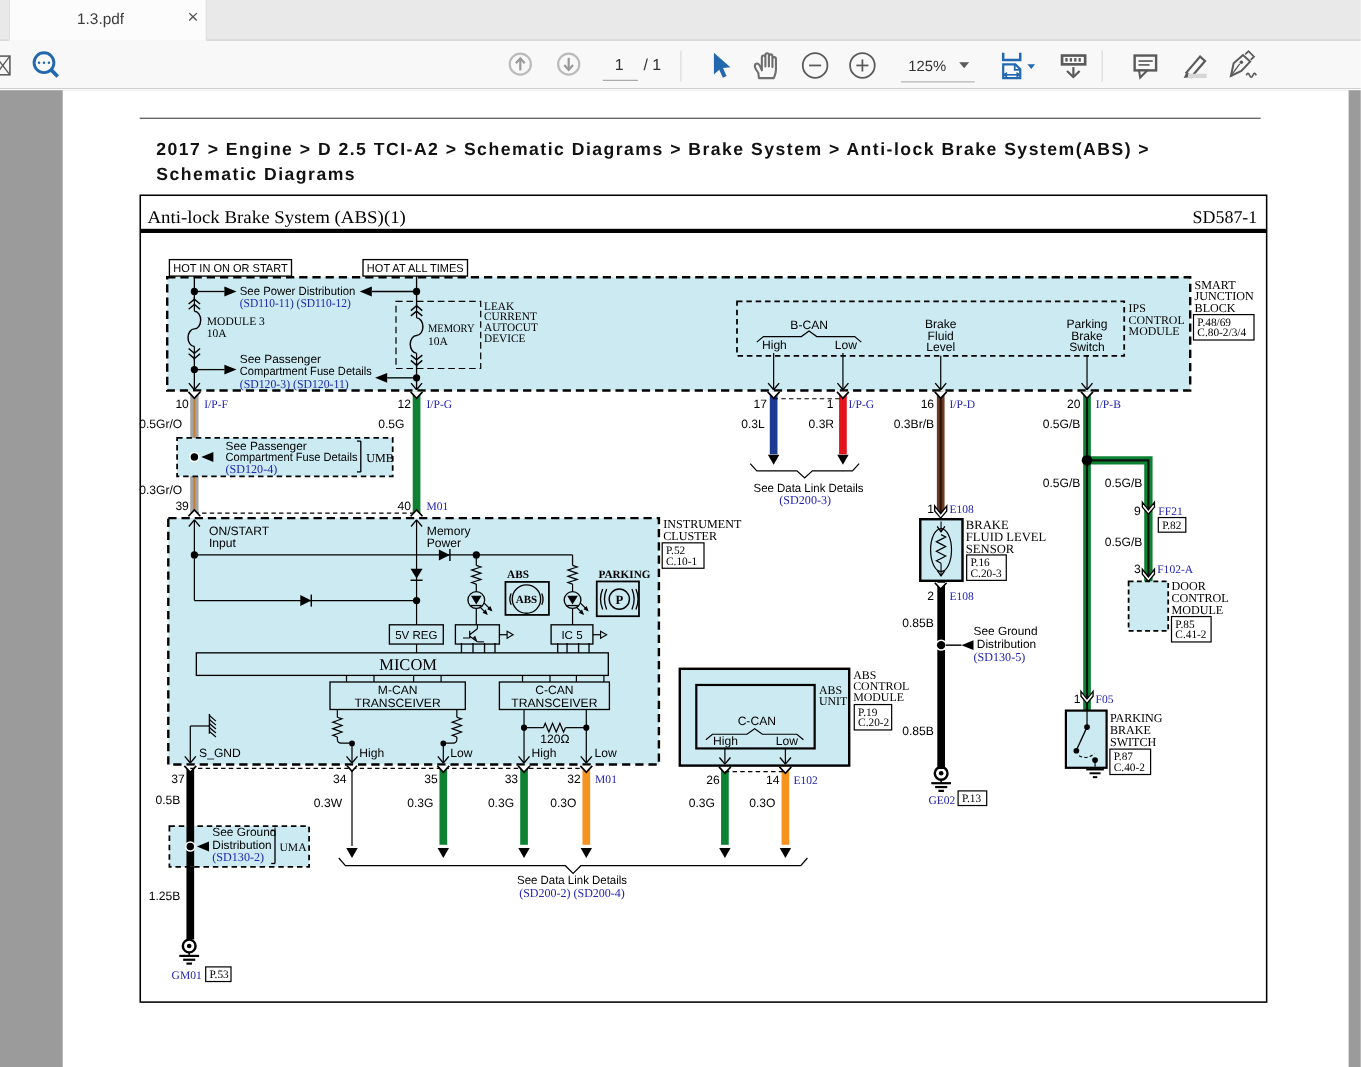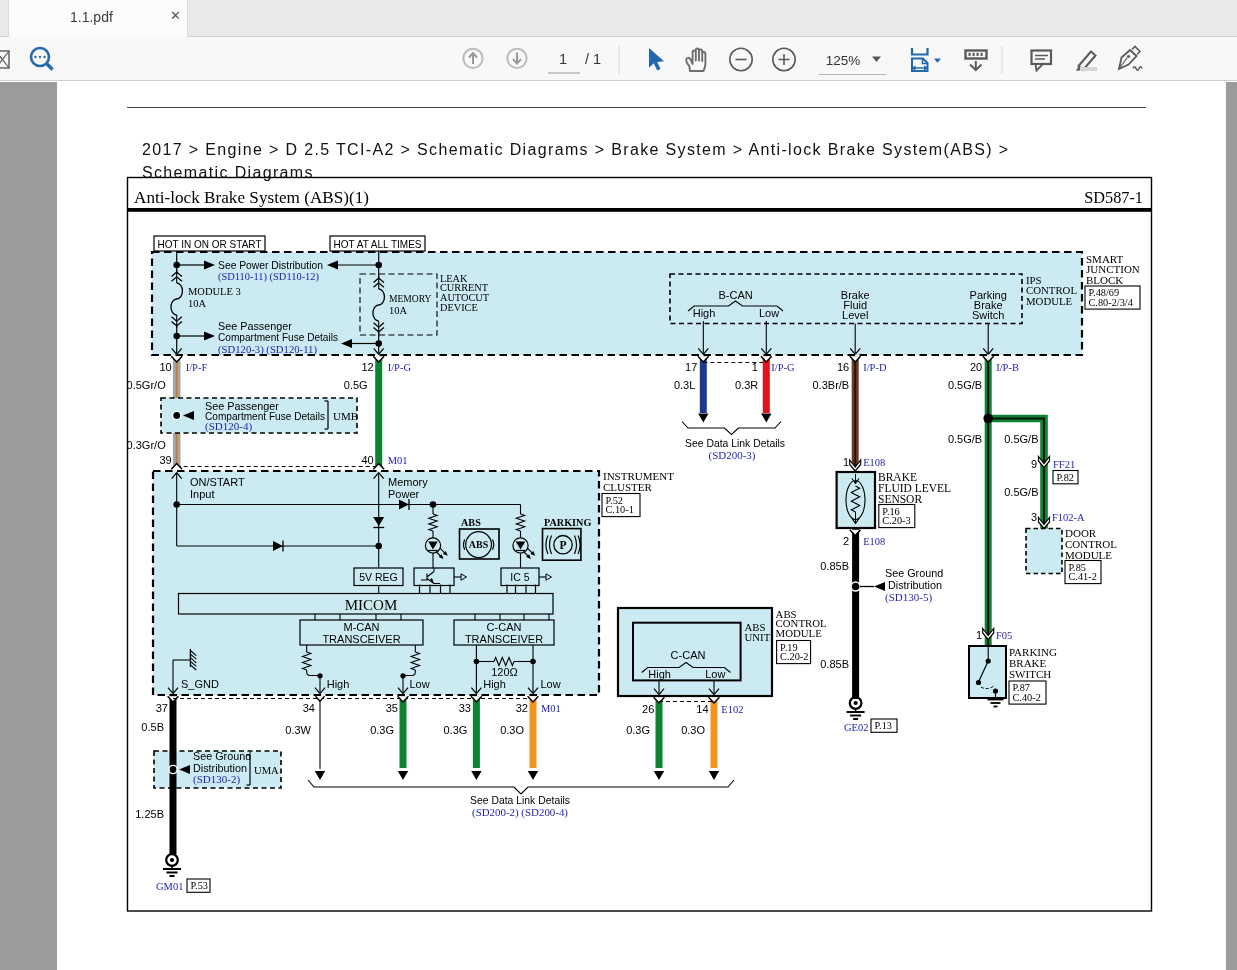--- a/index.html
+++ b/index.html
@@ -2,27 +2,27 @@
 <html><head><meta charset="utf-8"><style>
 html,body{margin:0;padding:0;width:1237px;height:970px;overflow:hidden;background:#fff;}
 *{box-sizing:border-box;}
 #tabbar{position:absolute;left:0;top:0;width:1237px;height:37px;background:#e9e9e9;}
 #tab{position:absolute;left:8px;top:0;width:180px;height:37px;background:#fcfcfc;border-left:1px solid #dcdcdc;border-right:1px solid #dcdcdc;}
 #tabtext{position:absolute;left:70px;top:9px;font-family:"Liberation Sans",sans-serif;font-size:14px;color:#3c3c3c;}
 #tabx{position:absolute;left:170px;top:8px;font-family:"Liberation Sans",sans-serif;font-size:13px;color:#555;}
 #toolbar{position:absolute;left:0;top:37px;width:1237px;height:44px;background:#f8f8f8;border-bottom:1px solid #cfcfcf;}
 #canvas{position:absolute;left:0;top:82px;width:1237px;height:888px;background:#9b9b9b;}
 #pagew{position:absolute;left:57px;top:82px;width:1169px;height:888px;background:#fff;}
-#crumb{position:absolute;left:142px;top:126px;width:980px;font-family:"Liberation Sans",sans-serif;font-size:16px;font-weight:normal;color:#111;line-height:22.5px;letter-spacing:1.35px;margin-top:13px;}
+#crumb{position:absolute;left:142px;top:126px;width:980px;font-family:"Liberation Sans",sans-serif;font-size:16px;font-weight:bold;color:#111;line-height:22.5px;letter-spacing:1.35px;}
 #hr1{position:absolute;left:127px;top:107px;width:1019px;height:1px;background:#444;}
 #overlay{position:absolute;left:0;top:0;width:1237px;height:970px;}
 </style></head><body>
 <div id="tabbar"></div>
 <div id="tab"></div>
-<div id="tabtext">1.1.pdf</div>
+<div id="tabtext">1.3.pdf</div>
 <div id="tabx">✕</div>
 <div id="toolbar"></div>
 <div id="canvas"></div>
 <div id="pagew"></div>
 <div id="hr1"></div>
 <div id="crumb">2017 &gt; Engine &gt; D 2.5 TCI-A2 &gt; Schematic Diagrams &gt; Brake System &gt; Anti-lock Brake System(ABS) &gt;<br>Schematic Diagrams</div>
 <svg id="overlay" viewBox="0 0 1237 970" xmlns="http://www.w3.org/2000/svg">
 <rect x="-4" y="51" width="13" height="17" fill="none" stroke="#5a5a5a" stroke-width="1.4"></rect>
 <line x1="-4" y1="51" x2="9" y2="68" stroke="#5a5a5a" stroke-width="1.2"></line>
 <line x1="9" y1="51" x2="-4" y2="68" stroke="#5a5a5a" stroke-width="1.2"></line>

